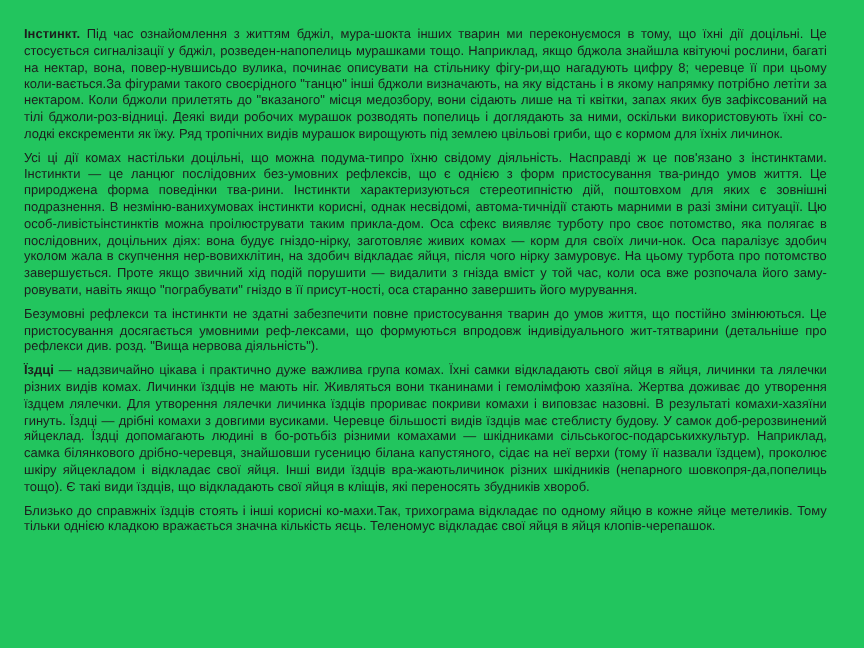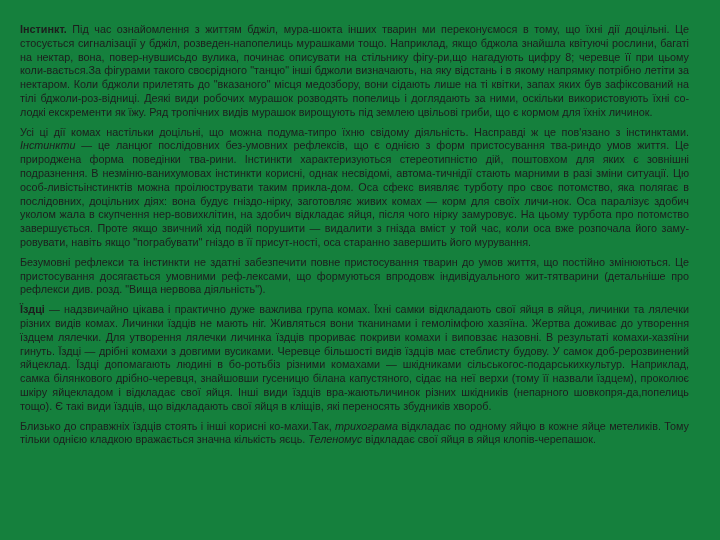--- a/index.html
+++ b/index.html
@@ -19,26 +19,26 @@
     line-height: 13.8px;
     color: #1d1d1d;
     overflow: hidden;
   }
   .page p {
     margin: 0 0 6px 0;
     text-align: justify;
   }
   .run-regular { font-weight: normal; font-style: normal; }
   .run-bold    { font-weight: bold;   font-style: normal; }
-  .run-italic  { font-weight: normal; font-style: italic; }
+  .run-italic  { font-weight: normal; }
 </style>
 </head>
 <body>
 
-<div class="page" style="background: #15803d; color: rgb(29, 29, 29);">
+<div class="page" style="background: #22c55e; color: rgb(29, 29, 29);">
   <div id="text-body">
       <p><span class="run-bold">Інстинкт. </span><span class="run-regular">Під час ознайомлення з життям бджіл, мура-шокта інших тварин ми переконуємося в тому, що їхні дії доцільні. Це стосується сигналізації у бджіл, розведен-напопелиць мурашками тощо. Наприклад, якщо бджола знайшла квітуючі рослини, багаті на нектар, вона, повер-нувшисьдо вулика, починає описувати на стільнику фігу-ри,що нагадують цифру 8; черевце її при цьому коли-вається.За фігурами такого своєрідного "танцю" інші бджоли визначають, на яку відстань і в якому напрямку потрібно летіти за нектаром. Коли бджоли прилетять до "вказаного" місця медозбору, вони сідають лише на ті квітки, запах яких був зафіксований на тілі бджоли-роз-відниці. Деякі види робочих мурашок розводять попелиць і доглядають за ними, оскільки використовують їхні со-лодкі екскременти як їжу. Ряд тропічних видів мурашок вирощують під землею цвільові гриби, що є кормом для їхніх личинок.</span></p>
       <p><span class="run-regular">Усі ці дії комах настільки доцільні, що можна подума-типро їхню свідому діяльність. Насправді ж це пов'язано з інстинктами. </span><span class="run-italic">Інстинкти</span><span class="run-regular"> — це ланцюг послідовних без-умовних рефлексів, що є однією з форм пристосування тва-риндо умов життя. Це природжена форма поведінки тва-рини. Інстинкти характеризуються стереотипністю дій, поштовхом для яких є зовнішні подразнення. В незміню-ванихумовах інстинкти корисні, однак несвідомі, автома-тичнідії стають марними в разі зміни ситуації. Цю особ-ливістьінстинктів можна проілюструвати таким прикла-дом. Оса сфекс виявляє турботу про своє потомство, яка полягає в послідовних, доцільних діях: вона будує гніздо-нірку, заготовляє живих комах — корм для своїх личи-нок. Оса паралізує здобич уколом жала в скупчення нер-вовихклітин, на здобич відкладає яйця, після чого нірку замуровує. На цьому турбота про потомство завершується. Проте якщо звичний хід подій порушити — видалити з гнізда вміст у той час, коли оса вже розпочала його заму-ровувати, навіть якщо "пограбувати" гніздо в її присут-ності, оса старанно завершить його мурування.</span></p>
       <p><span class="run-regular">Безумовні рефлекси та інстинкти не здатні забезпечити повне пристосування тварин до умов життя, що постійно змінюються. Це пристосування досягається умовними реф-лексами, що формуються впродовж індивідуального жит-тятварини (детальніше про рефлекси див. розд. "Вища нервова діяльність").</span></p>
       <p><span class="run-bold">Їздці</span><span class="run-regular"> — надзвичайно цікава і практично дуже важлива група комах. Їхні самки відкладають свої яйця в яйця, личинки та лялечки різних видів комах. Личинки їздців не мають ніг. Живляться вони тканинами і гемолімфою хазяїна. Жертва доживає до утворення їздцем лялечки. Для утворення лялечки личинка їздців прориває покриви комахи і виповзає назовні. В результаті комахи-хазяїни гинуть. Їздці — дрібні комахи з довгими вусиками. Черевце більшості видів їздців має стеблисту будову. У самок доб-рерозвинений яйцеклад. Їздці допомагають людині в бо-ротьбіз різними комахами — шкідниками сільськогос-подарськихкультур. Наприклад, самка білянкового дрібно-черевця, знайшовши гусеницю білана капустяного, сідає на неї верхи (тому її назвали їздцем), проколює шкіру яйцекладом і відкладає свої яйця. Інші види їздців вра-жаютьличинок різних шкідників (непарного шовкопря-да,попелиць тощо). Є такі види їздців, що відкладають свої яйця в кліщів, які переносять збудників хвороб.</span></p>
       <p><span class="run-regular">Близько до справжніх їздців стоять і інші корисні ко-махи.Так, </span><span class="run-italic">трихограма</span><span class="run-regular"> відкладає по одному яйцю в кожне яйце метеликів. Тому тільки однією кладкою вражається значна кількість яєць. </span><span class="run-italic">Теленомус</span><span class="run-regular"> відкладає свої яйця в яйця клопів-черепашок.</span></p>
     </div>
 </div>
 
 </body></html>

